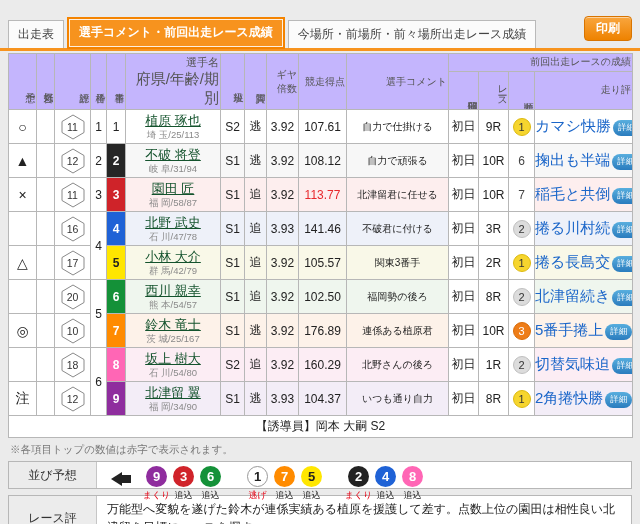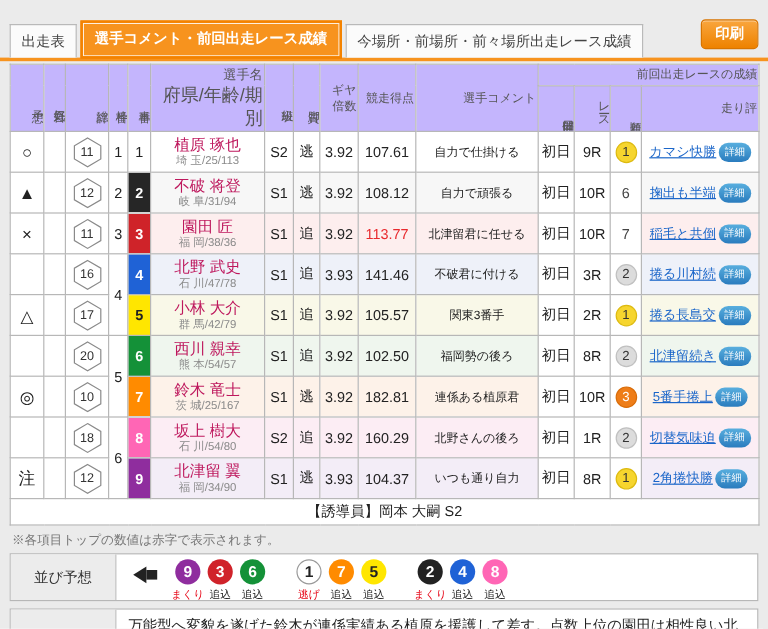--- a/index.html
+++ b/index.html
@@ -71,34 +71,34 @@
   td.car1 { background: #ffffff; color: #222; font-weight: normal; }
   td.car2 { background: #262626; }
   td.car3 { background: #cf2329; }
   td.car4 { background: #1f62d6; }
   td.car5 { background: #ffe600; color: #222; }
   td.car6 { background: #149138; }
   td.car7 { background: #ff8b00; }
   td.car8 { background: #ff66b5; }
   td.car9 { background: #8f2d9e; }
   td.c-name { text-align: left; padding: 2px 4px; }
-  .nm { font-size: 13px; color: #be185d; line-height: 1.2; white-space: nowrap; }
+  .nm { font-size: 13px; color: #14532d; line-height: 1.2; white-space: nowrap; text-decoration: underline; }
   .pf { font-size: 9.5px; color: #8a8a8a; line-height: 1.2; white-space: nowrap; }
   td.cmt { text-align: left; padding-left: 5px; font-size: 10px; white-space: nowrap; }
   td.pts.red { color: #e8292d; }
   .rk {
     display: inline-flex; width: 18px; height: 18px; border-radius: 50%;
     align-items: center; justify-content: center; font-size: 11px; color: #333;
   }
   .rk.gold   { background: #f6d52e; border: 1px solid #ddba10; }
   .rk.silver { background: #dcdcdc; border: 1px solid #c0c0c0; }
   .rk.bronze { background: #ee7d18; border: 1px solid #d96c08; color: #fff; }
   .rk.none   { background: none; border: none; color: #444; font-size: 12px; }
   td.rv { white-space: nowrap; }
-  a.lnk { color: #1b66c9; text-decoration: underline; font-size: 11px; cursor: pointer; }
+  a.lnk { color: #1b66c9; font-size: 15px; cursor: pointer; }
   .detail {
     display: inline-block; margin-left: 2px;
     background: linear-gradient(#58aede, #2a7cbe);
     color: #fff; font-size: 8.5px; border-radius: 8px;
     padding: 2px 5px; vertical-align: 1px; cursor: pointer;
   }
   td.pacer-cell { text-align: left; padding: 3px 6px; font-size: 12px; height: 22px; }
   
   tr.row2 .t { background: #f7f7f7; }
   tr.row3 .t { background: #fdeeee; }
@@ -260,21 +260,21 @@
             <svg width="26" height="26">
               <polygon points="13,1 24,7.5 24,18.5 13,25 2,18.5 2,7.5" fill="#fff" stroke="#8a8a8a" stroke-width="1"></polygon>
             </svg>
             <span>11</span>
           </div>
         </td>
       <td>3</td>
       <td class="car car3">3</td>
       <td class="c-name t">
           <div class="nm">園田 匠</div>
-          <div class="pf">福 岡/38/36</div>
+          <div class="pf">福 岡/58/87</div>
         </td>
       <td class="t">S1</td>
       <td class="t">追</td>
       <td class="t">3.92</td>
       <td class="t pts red">113.77</td>
       <td class="t cmt">北津留君に任せる</td>
       <td>初日</td>
       <td>10R</td>
       <td><span class="rk none">7</span></td>
       <td class="t rv"><a class="lnk">稲毛と共倒</a><span class="detail">詳細</span></td>
@@ -371,21 +371,21 @@
           </div>
         </td>
       <td class="car car7">7</td>
       <td class="c-name t">
           <div class="nm">鈴木 竜士</div>
           <div class="pf">茨 城/25/167</div>
         </td>
       <td class="t">S1</td>
       <td class="t">逃</td>
       <td class="t">3.92</td>
-      <td class="t pts">182.81</td>
+      <td class="t pts">176.89</td>
       <td class="t cmt">連係ある植原君</td>
       <td>初日</td>
       <td>10R</td>
       <td><span class="rk bronze">3</span></td>
       <td class="t rv"><a class="lnk">5番手捲上</a><span class="detail">詳細</span></td>
     </tr>
     <tr class="rider row8">
       <td class="c-mark"></td>
       <td></td>
       <td>
@@ -439,21 +439,21 @@
       <td class="t rv"><a class="lnk">2角捲快勝</a><span class="detail">詳細</span></td>
     </tr>
     <tr>
       <td class="pacer-cell" colspan="15">【誘導員】岡本 大嗣 S2</td>
     </tr>
   </tbody>
 </table>
 
 <div class="note">※各項目トップの数値は赤字で表示されます。</div>
 
-<div class="box" style="height:40px;">
+<div class="box" style="height:28px;">
   <div class="box-label">並び予想</div>
   <div class="lineup-body">
     <div class="arrow">
         <span class="head"></span>
         <span class="shaft"></span>
       </div>
     <div class="lp-group">
       <div class="lp-item">
           <span class="circle c9">9</span>
           <span class="lp-label red">まくり</span>

